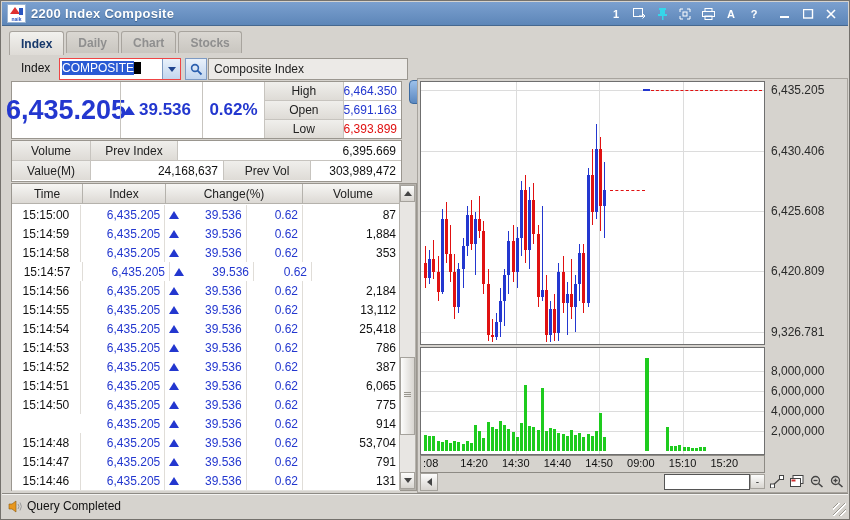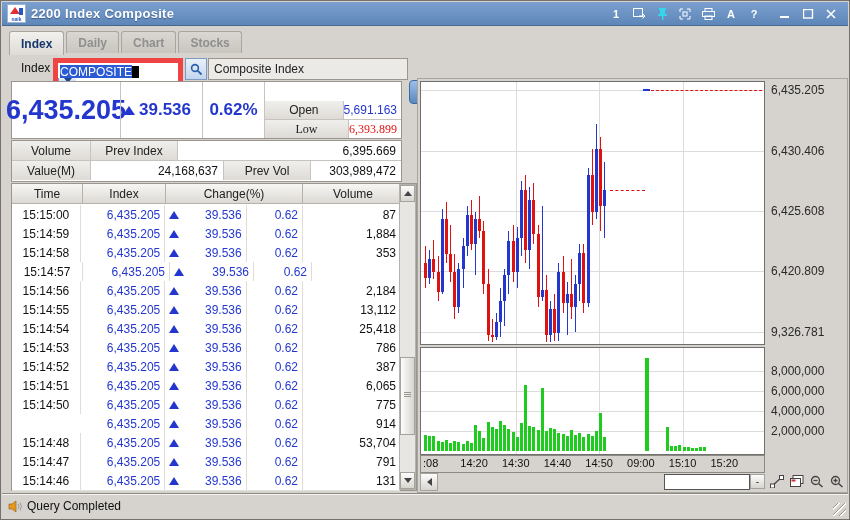--- a/index.html
+++ b/index.html
@@ -20,22 +20,22 @@
     font-size:11px;font-weight:bold;cursor:default;}
   .tb-ic svg{display:block;}
   
   .tabstrip{position:absolute;left:8px;top:30px;height:23px;display:flex;gap:2px;}
   .tab{height:21px;padding:0 11px;display:flex;align-items:center;font-size:12px;font-weight:bold;
     background:linear-gradient(#dad7d2,#c9c6c0);border:1px solid #a8a49e;border-bottom:none;
     border-radius:3px 3px 0 0;color:#8f8f8f;}
   .tab.active{background:linear-gradient(#f2f1ee,#dedbd6);color:#16386b;height:23px;position:relative;z-index:2;}
   
   .lbl{position:absolute;font-size:12px;color:#111;}
-  .combo{position:absolute;left:52px;top:57px;width:120px;height:20px;background:#fff;
-    border:5px solid #ef4444;display:flex;flex-direction:column;}
+  .combo{position:absolute;left:58px;top:57px;width:120px;height:20px;background:#fff;
+    border:1px solid #ef4444;display:flex;}
   .combo-text{flex:1;font-size:12px;line-height:18px;padding-left:2px;white-space:nowrap;overflow:hidden;}
   .combo-text .sel{background:#2a5ad4;color:#fff;}
   .caret-block{display:inline-block;width:7px;height:12px;background:#000;vertical-align:-2px;}
   .combo-btn{width:17px;background:linear-gradient(#e9f1fb,#c3d6ee);border-left:1px solid #7e9ac2;
     display:flex;align-items:center;justify-content:center;}
   .combo-btn .arr{width:0;height:0;border-left:4px solid transparent;border-right:4px solid transparent;
     border-top:5px solid #20448e;}
   .sq-btn{position:absolute;top:57px;width:20px;height:20px;background:linear-gradient(#e9f1fb,#c3d6ee);
     border:1px solid #7e9ac2;display:flex;align-items:center;justify-content:center;}
   .desc-field{position:absolute;left:207px;top:57px;width:193px;height:20px;background:#eceae7;
@@ -196,25 +196,29 @@
     <div class="sep-v" style="left:108px;"></div>
     <div class="qcell" style="left:109px;top:0;width:81px;height:56px;">
       <span class="up-arrow" style="margin:0 4px 0 2px;"></span>
       <span class="mid-num">39.536</span>
     </div>
     <div class="sep-v" style="left:190px;"></div>
     <div class="qcell" style="left:191px;top:0;width:61px;height:56px;justify-content:center;">
       <span class="mid-num">0.62%</span>
     </div>
     <div class="sep-v" style="left:252px;"></div>
+    <div class="stat-row" style="left:253px;width:136px;top:0;height:18px;border-bottom:1px solid #c7c4bf;">
+      <div class="stat-lab">High</div>
+      <div class="stat-val v-up">6,464.350</div>
+    </div>
     <div class="stat-row" style="left:253px;width:136px;top:19px;height:18px;border-bottom:1px solid #c7c4bf;">
       <div class="stat-lab">Open</div>
       <div class="stat-val v-up">5,691.163</div>
     </div>
-    <div class="stat-row" style="left:253px;width:136px;top:38px;height:18px;font-family:Liberation Serif, serif;">
+    <div class="stat-row" style="left:253px;width:136px;top:38px;height:18px;">
       <div class="stat-lab">Low</div>
       <div class="stat-val v-down">6,393.899</div>
     </div>
   </div>
 
   <div class="panel" style="left:10px;top:139px;width:389px;height:40px;">
     <div style="position:absolute;left:0;top:0;right:0;height:19px;display:flex;border-bottom:1px solid #c7c4bf;">
       <div class="sum-lab" style="width:78px;">Volume</div>
       <div class="sum-lab" style="width:86px;">Prev Index</div>
       <div class="sum-val" style="flex:1;border-right:none;">6,395.669</div>

